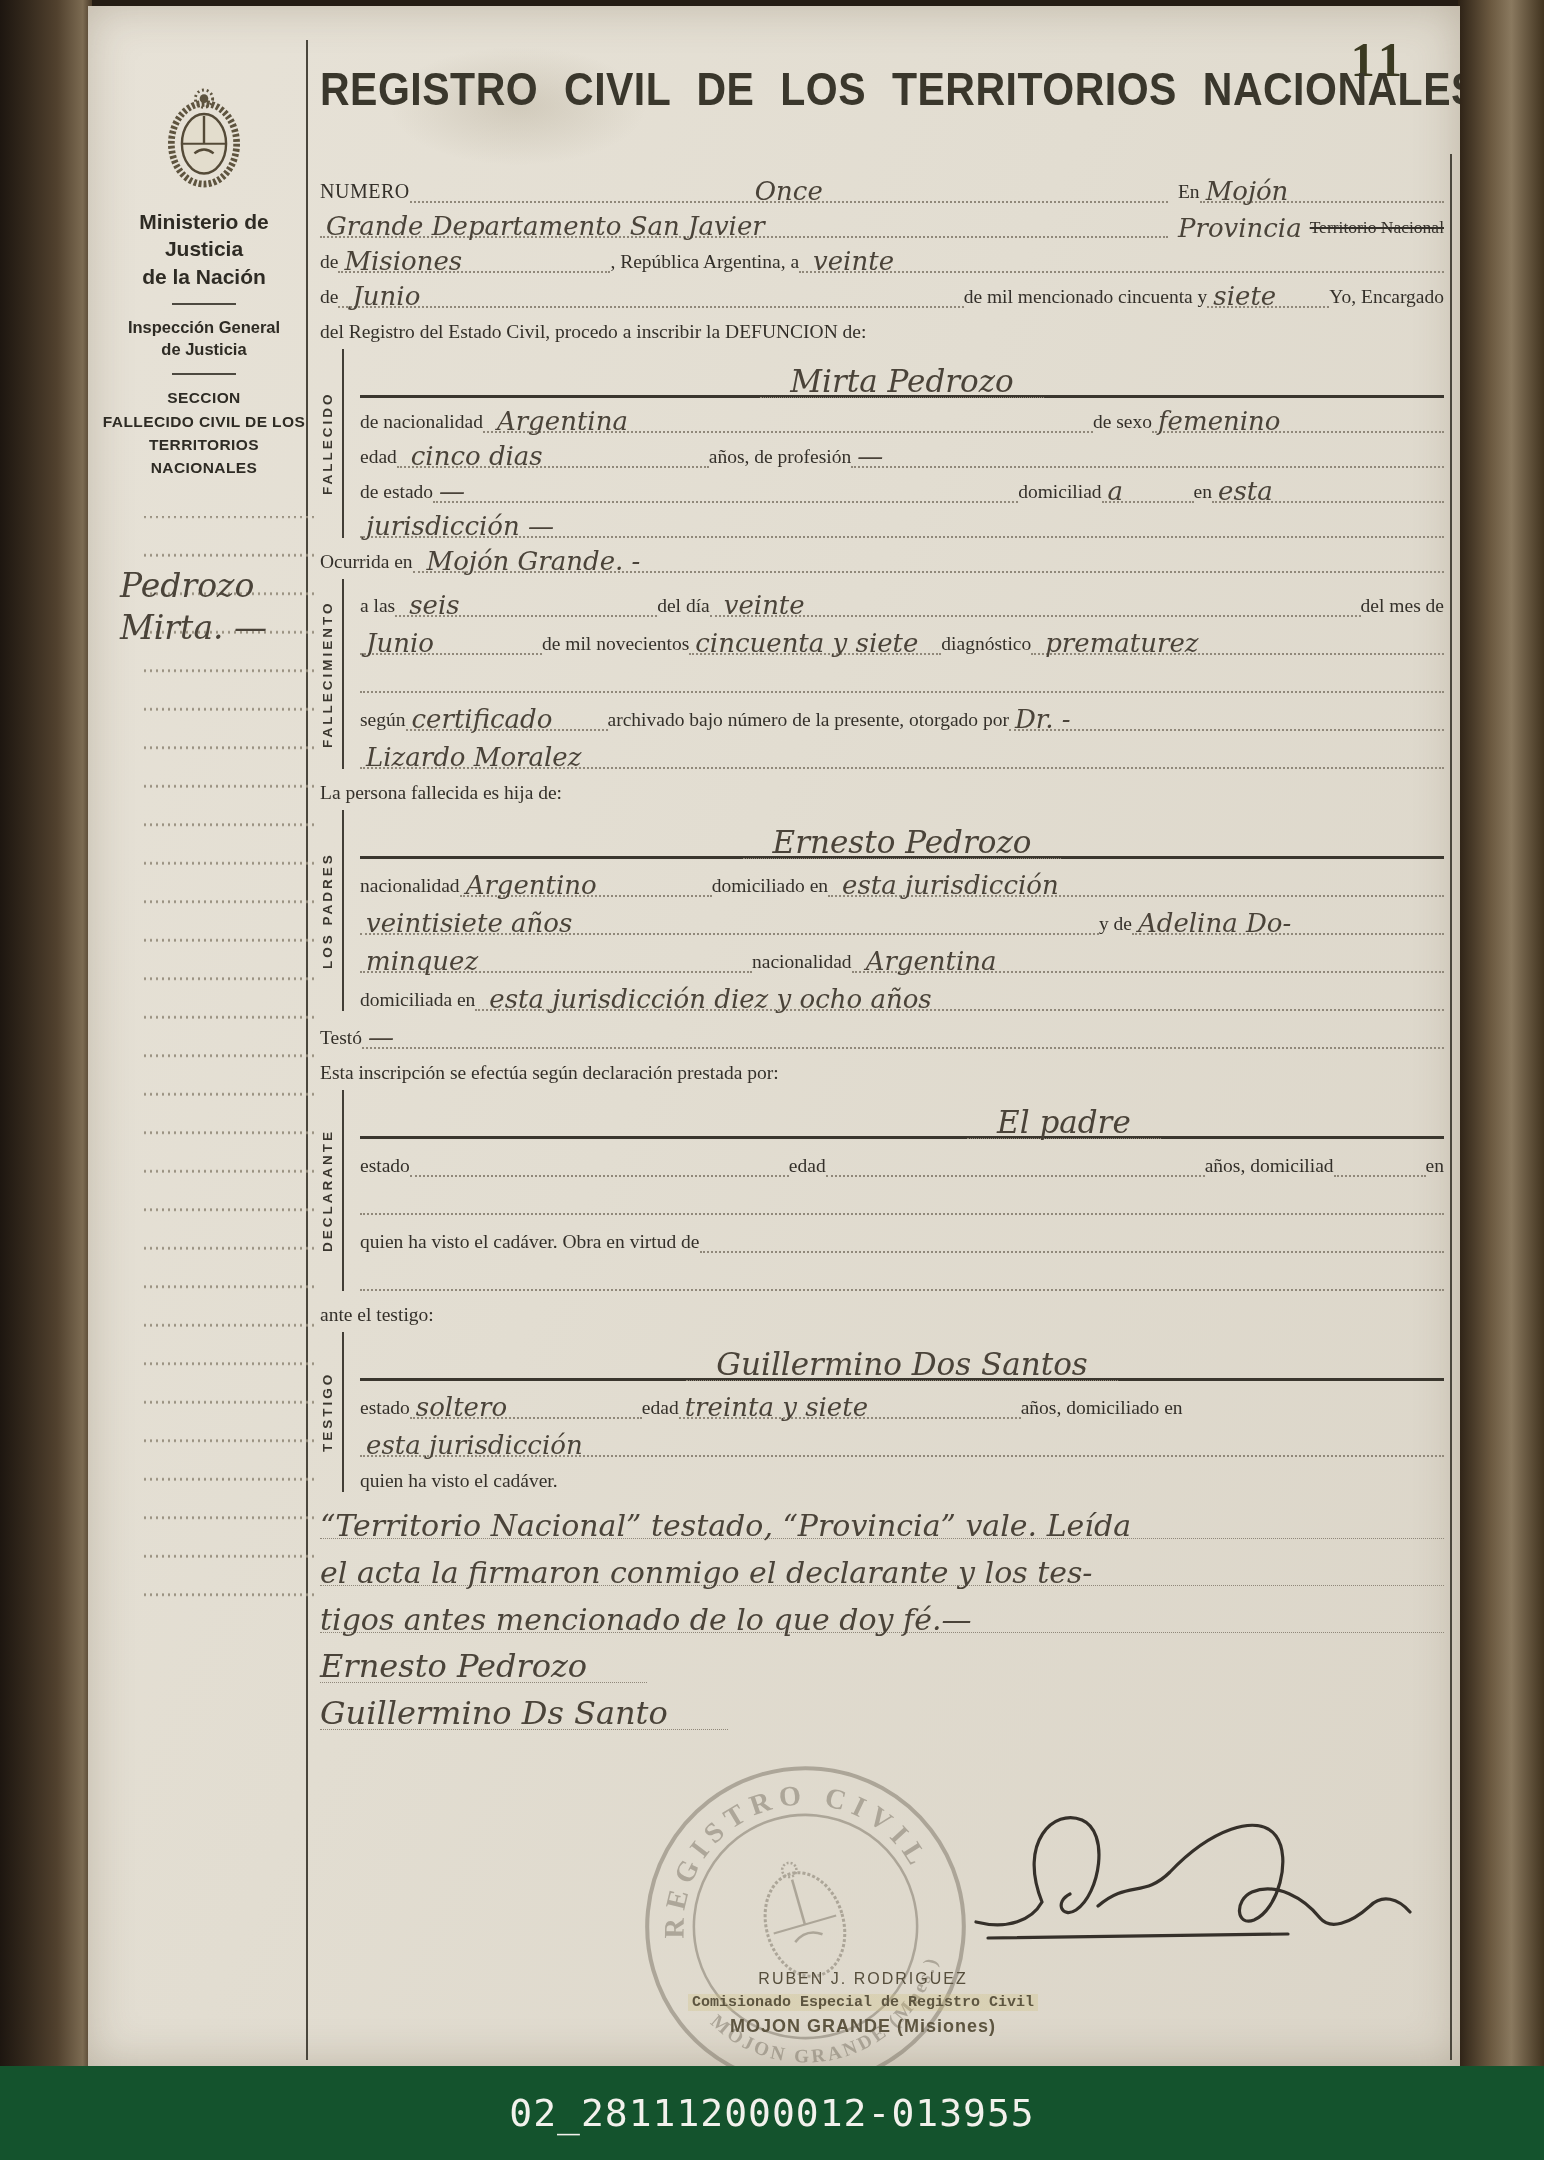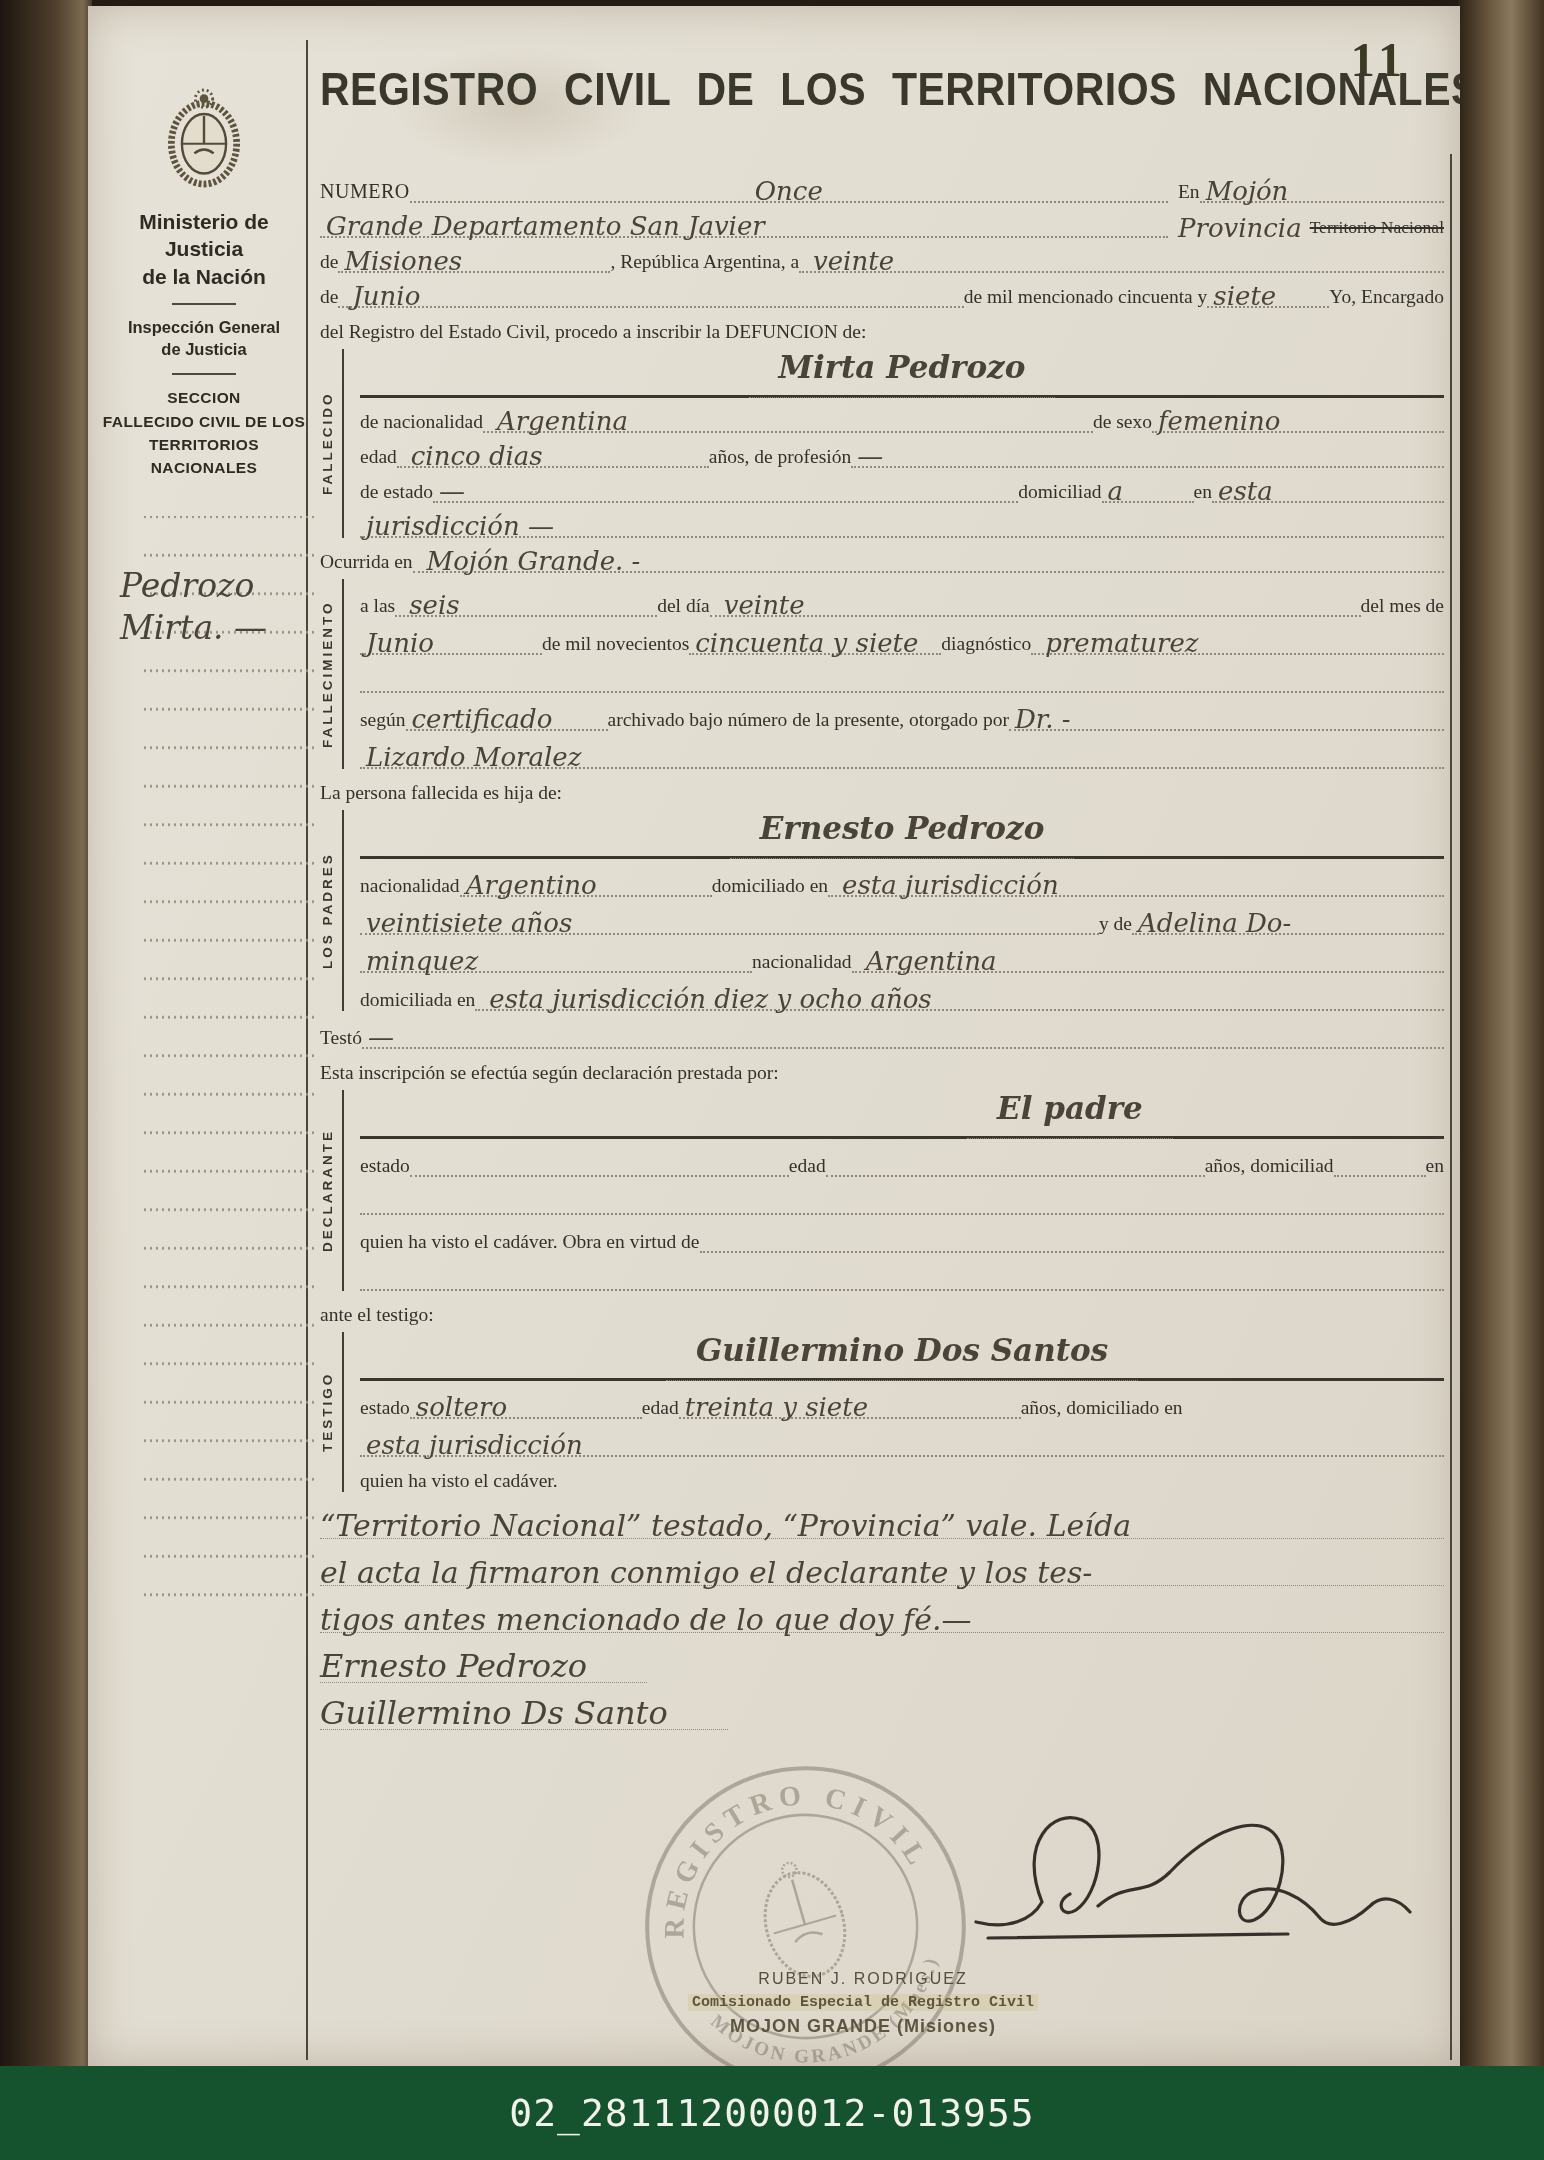--- a/index.html
+++ b/index.html
@@ -53,21 +53,21 @@
   .dfill.center{justify-content:center;}
   .gap{margin-left:8px;}
   .w80{flex:0 0 80px;} .w110{flex:0 0 110px;} .w170{flex:0 0 170px;} .w190{flex:0 0 190px;}
   .w220{flex:0 0 220px;} .w240{flex:0 0 240px;} .w250{flex:0 0 250px;} .w260{flex:0 0 260px;}
   .w280{flex:0 0 280px;} .w300{flex:0 0 300px;} .w330{flex:0 0 330px;} .w380{flex:0 0 380px;}
   .head-wrap{display:flex;margin-top:54px;}
   .head-left{flex:1 1 auto;min-width:0;}
   .head-right{flex:0 0 238px;margin-left:10px;}
   .struck{font-family:"Liberation Serif",serif;font-size:17.5px;color:#34302a;text-decoration:line-through;
     text-decoration-thickness:2px;white-space:nowrap;}
-  .name-band{border-bottom:3px solid #3a362e;height:46px;display:flex;justify-content:center;font-weight:bold;}
+  .name-band{border-bottom:3px solid #3a362e;height:46px;display:flex;align-items:flex-end;justify-content:center;}
   .name-band .hw{border-bottom:1px dotted #90887a;padding:0 30px;}
   .section{position:relative;margin-left:22px;border-left:2px solid #423e36;padding-left:16px;margin-top:6px;}
   .sec-label{position:absolute;left:-24px;top:0;bottom:0;display:flex;align-items:center;justify-content:center;
     writing-mode:vertical-rl;transform:rotate(180deg);font-family:"Liberation Sans",sans-serif;font-weight:bold;
     font-size:13.5px;letter-spacing:3px;color:#3a362e;}
   .hw-line{height:46px;border-bottom:1px dotted #90887a;display:flex;align-items:flex-end;}
   .hw-line .hw{font-size:30px;}
   .sig-line{height:47px;display:flex;align-items:flex-end;}
   .sig-line .hw{font-size:32px;border-bottom:1px dotted #90887a;padding-right:60px;}
   

